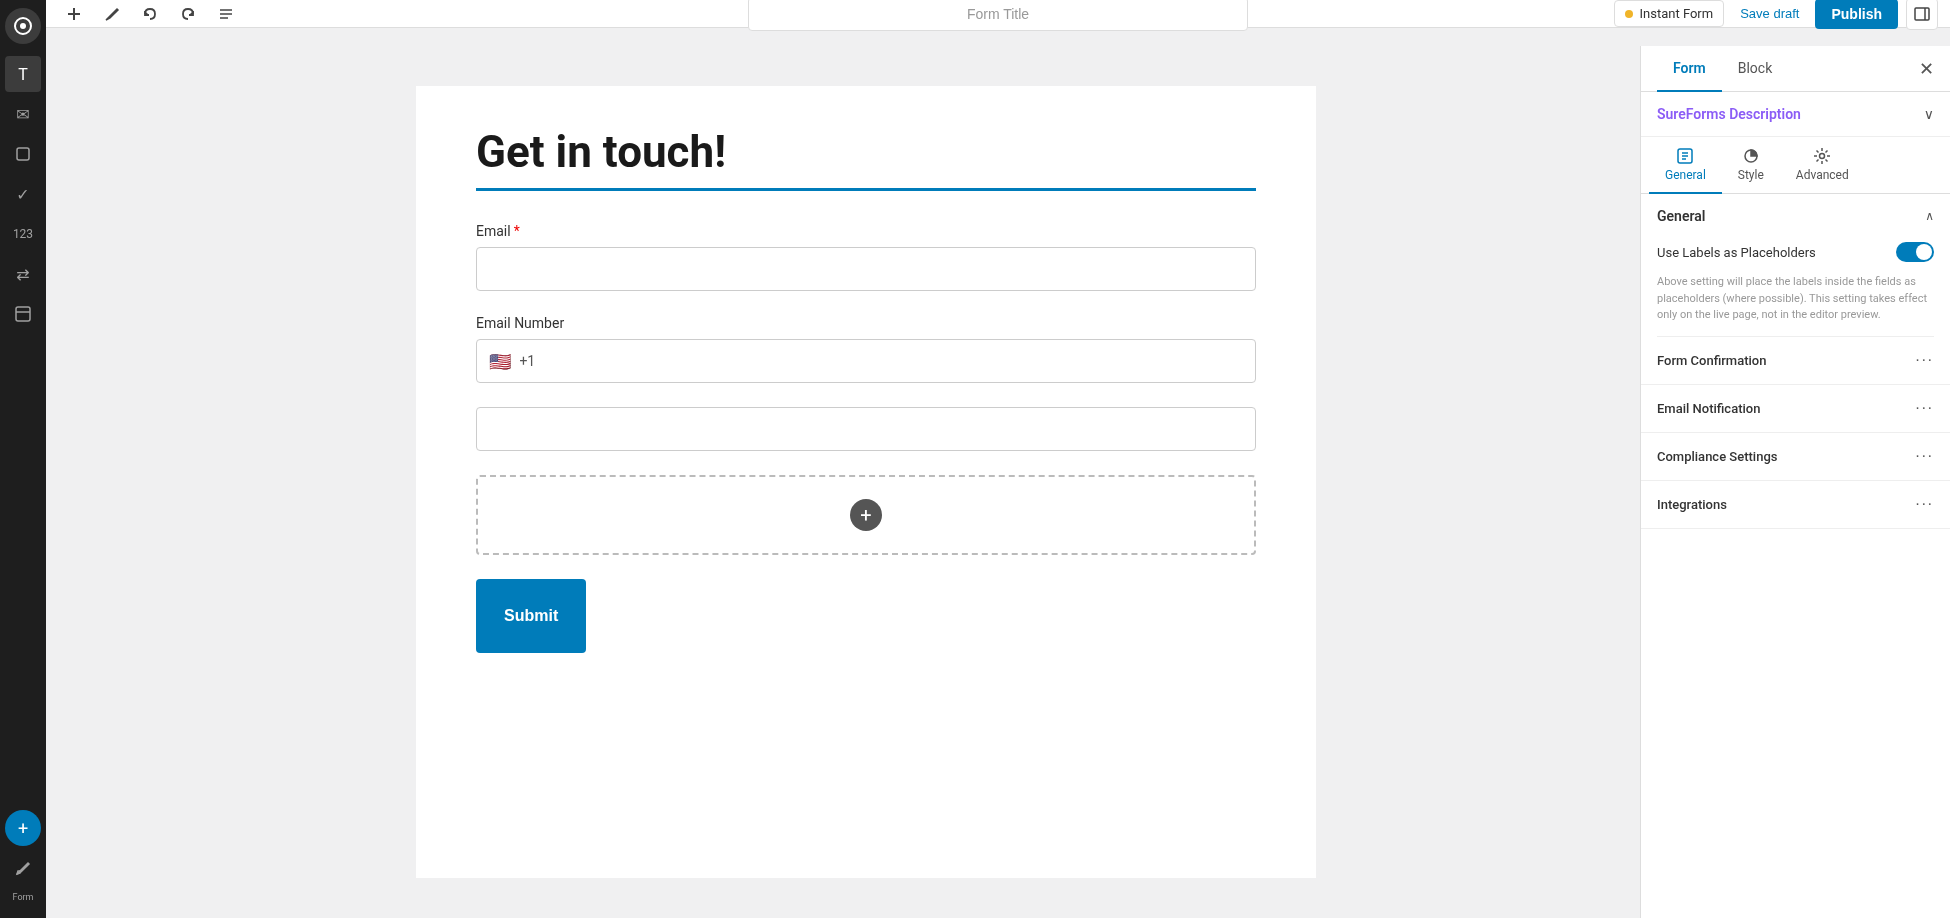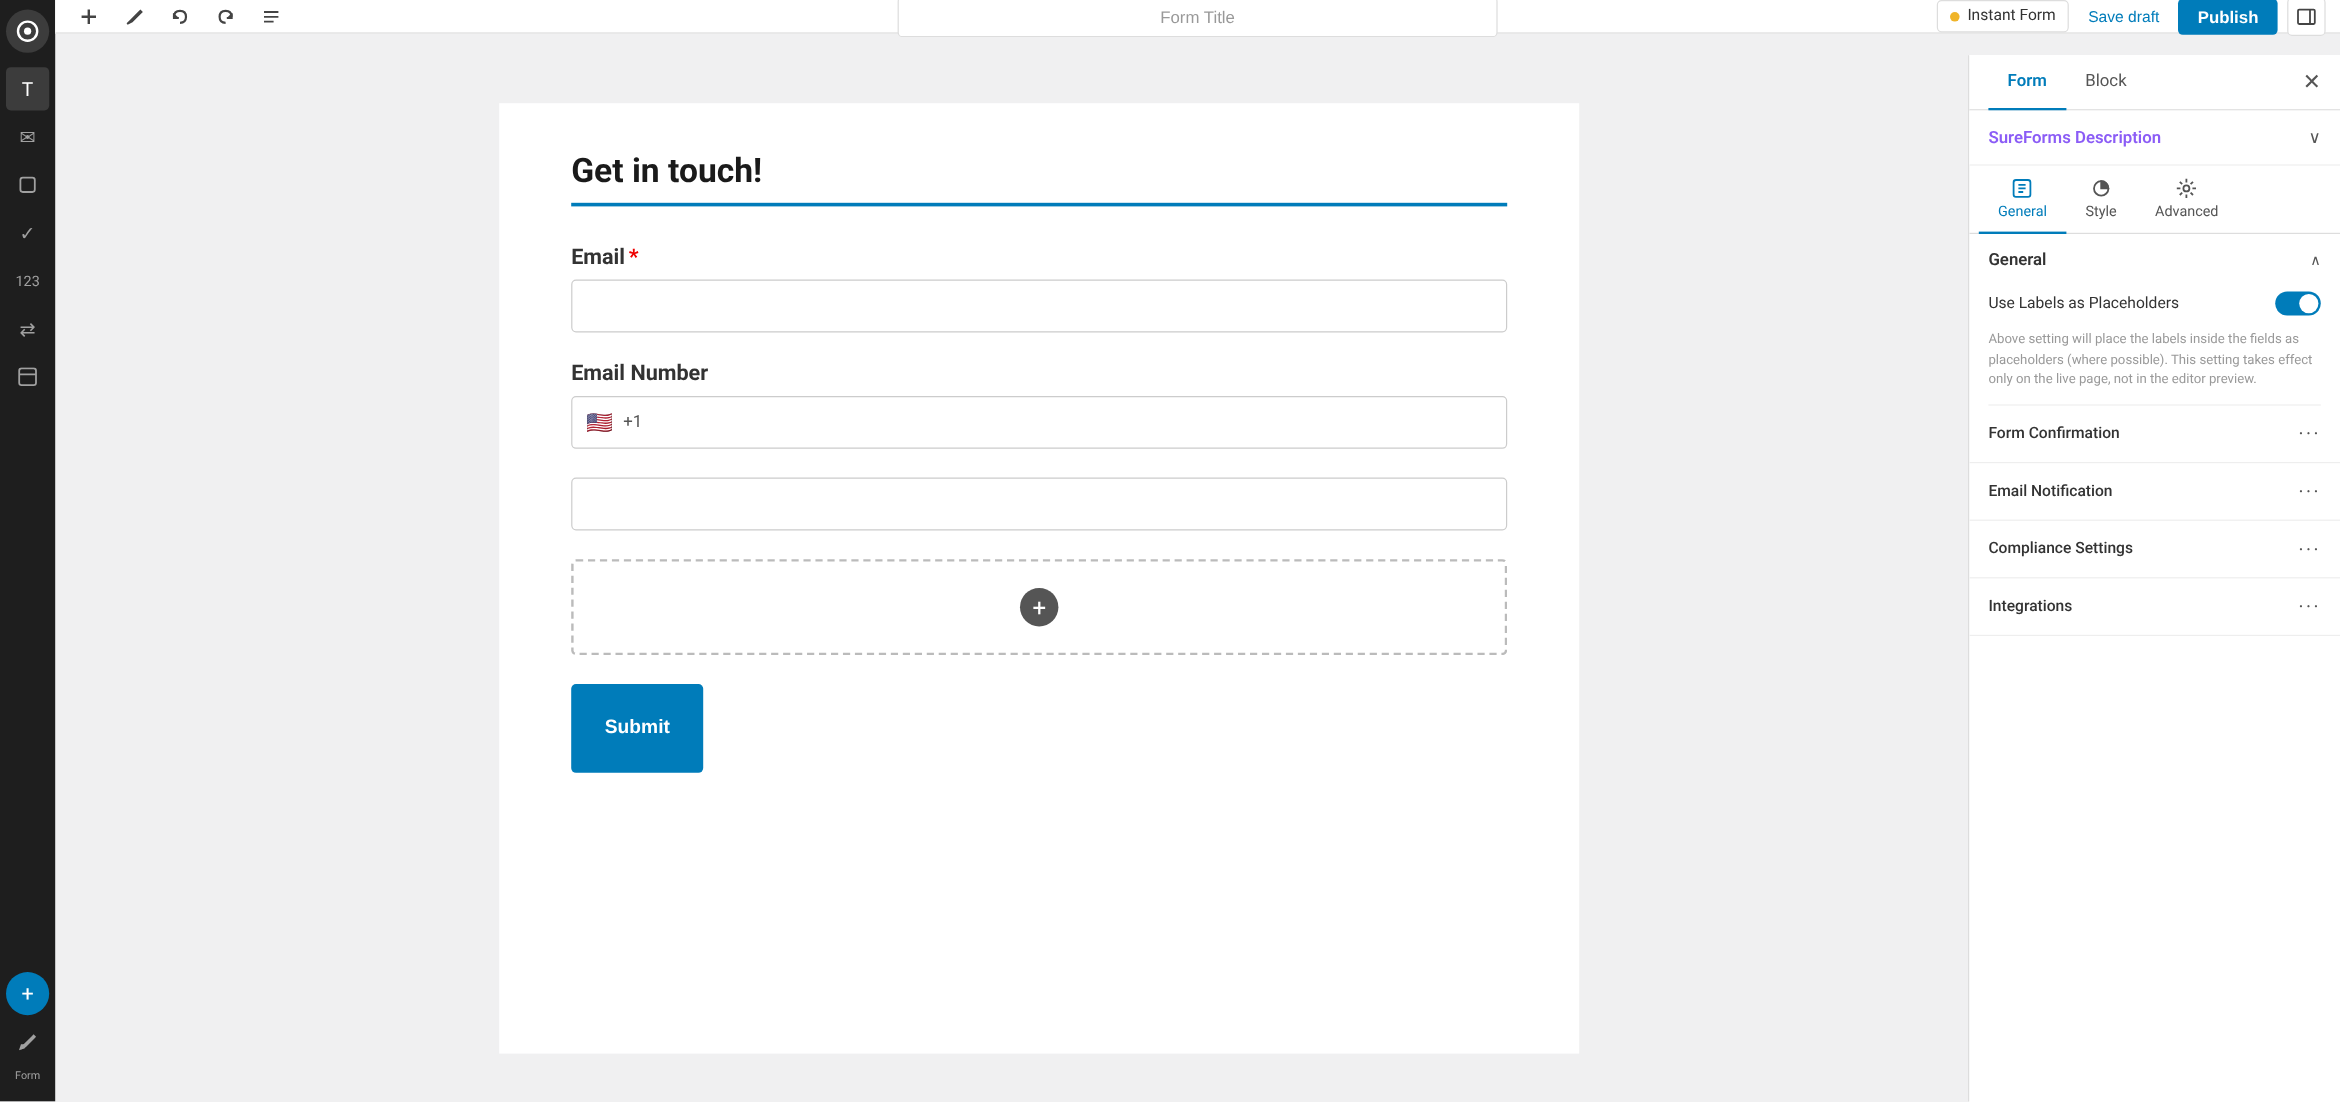--- a/index.html
+++ b/index.html
@@ -178,39 +178,39 @@
     }
     .form-canvas {
       width: 900px;
       max-width: 900px;
       background: white;
       padding: 40px 60px 60px 60px;
       min-height: 750px;
     }
 
     .form-title-heading {
-      font-size: 28px;
+      font-size: 44px;
       font-weight: 700;
       color: #1a1a1a;
       margin-bottom: 8px;
       border-bottom: 3px solid #007cba;
       padding-bottom: 10px;
       display: inline-block;
       width: 100%;
     }
 
     .form-field-group {
       margin-top: 24px;
     }
     .form-field-label {
       display: block;
-      font-size: 18px;
+      font-size: 14px;
       color: #333;
       margin-bottom: 8px;
-      font-weight: 700;
+      font-weight: 400;
     }
     .required-star {
       color: #e00;
       margin-left: 3px;
     }
     .form-input {
       width: 100%;
       height: 44px;
       border: 1px solid #ccc;
       border-radius: 4px;

